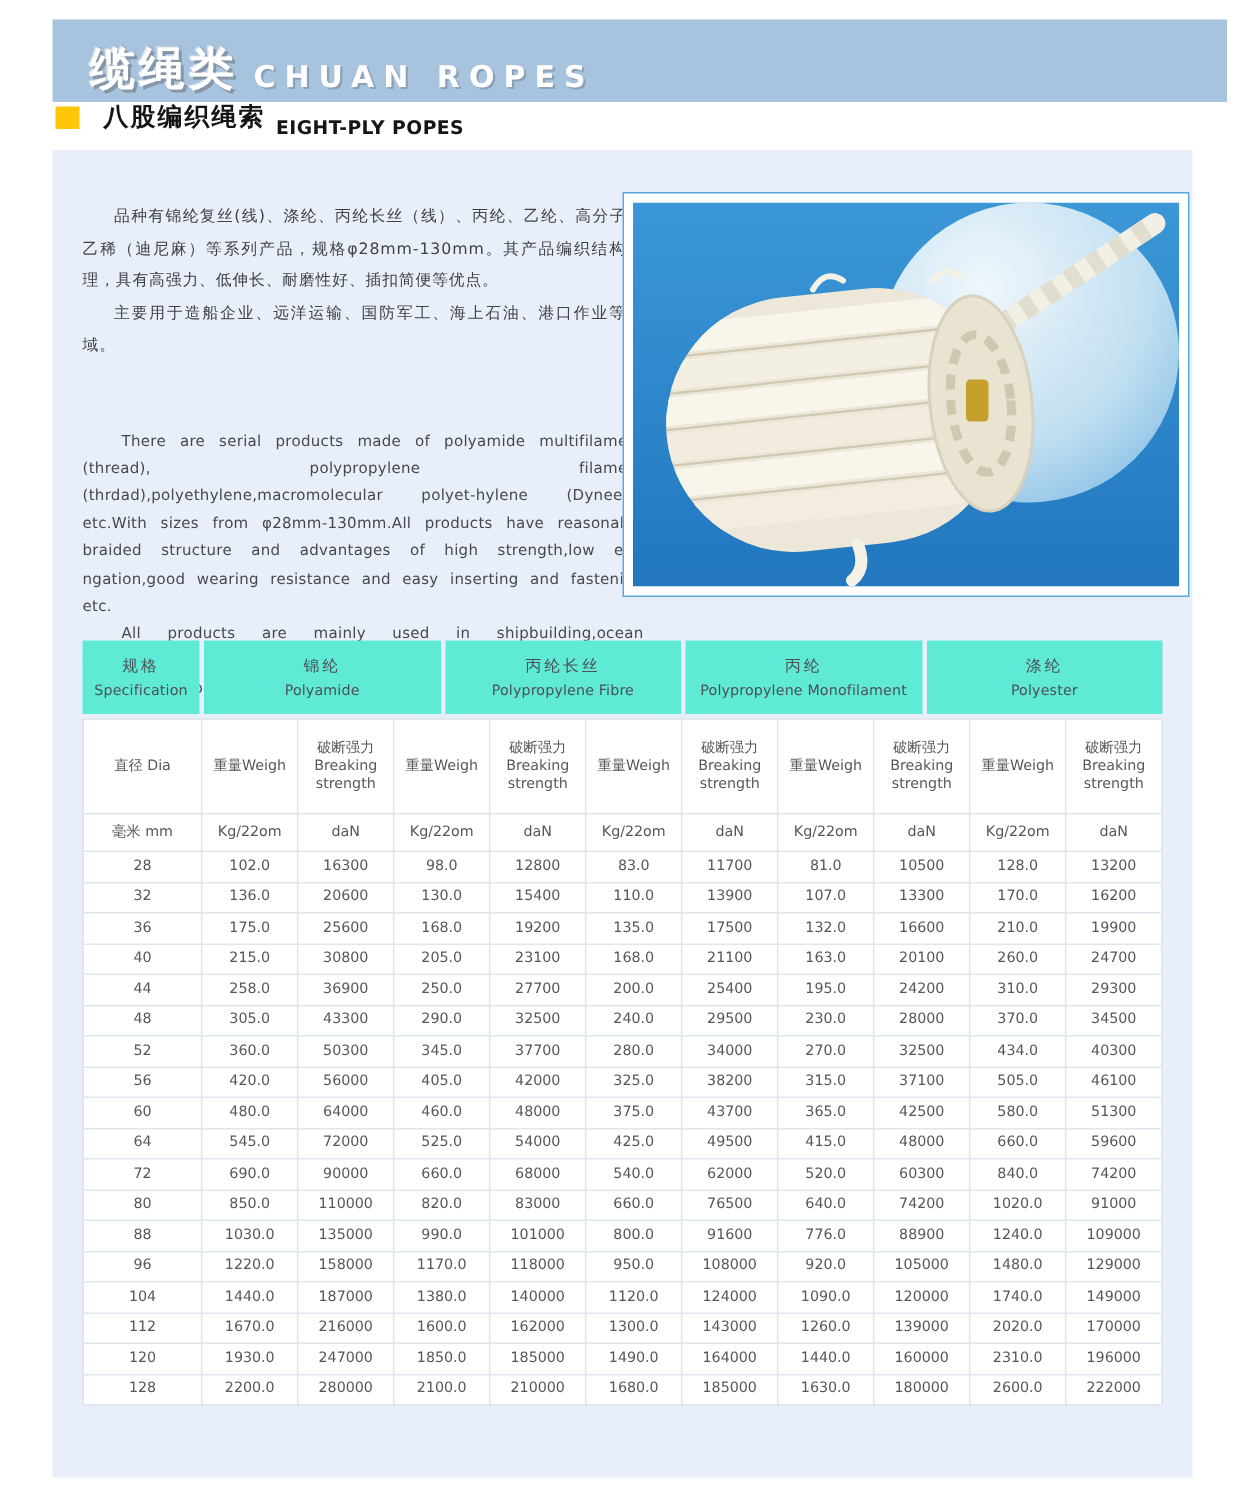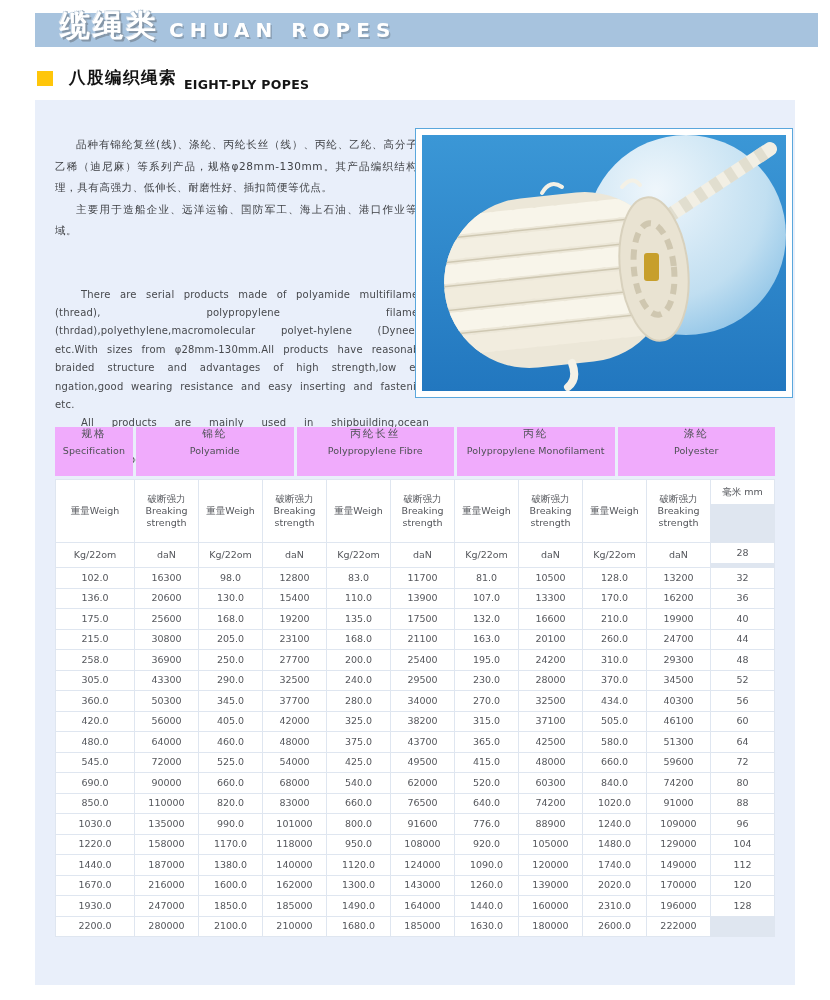--- a/index.html
+++ b/index.html
@@ -1,20 +1,20 @@
 <!DOCTYPE html>
 <html><head>
 <meta charset="utf-8">
 <style>
   html,body{margin:0;padding:0;background:#ffffff;}
   .page{position:relative;width:830px;height:1000px;background:#ffffff;overflow:hidden;
         font-family:"DejaVu Sans","Liberation Sans",sans-serif;}
 
   
-  .banner{position:absolute;left:35px;top:13px;width:783px;height:34px;background:#a7c3de;
+  .banner{position:absolute;left:35px;top:13px;width:783px;height:55px;background:#a7c3de;
           display:flex;align-items:flex-end;padding:0 0 6px 25px;box-sizing:border-box;}
   .banner-zh{font-size:30px;font-weight:bold;color:#ffffff;letter-spacing:3px;line-height:1;
              text-shadow:2px 2px 0 #8496a8,-1px -1px 0 #d8e2ec,1px -1px 0 #9fb0c0;}
   .banner-en{font-size:20px;font-weight:bold;color:#ffffff;letter-spacing:6px;margin-left:10px;
              line-height:1.1;text-shadow:1.5px 1.5px 0 #8ba1b6;}
 
   
   .section-head{position:absolute;left:37px;top:66px;height:24px;display:flex;align-items:center;}
   .bullet{width:16px;height:15px;background:#ffc60a;flex:0 0 16px;}
   .sec-zh{font-size:16.5px;font-weight:bold;color:#151515;margin-left:16px;letter-spacing:1.5px;}
@@ -33,22 +33,22 @@
   .intro p.en.first{margin-top:44px;}
 
   
   .photo{position:absolute;left:380px;top:28px;width:364px;height:256px;background:#ffffff;
          padding:6px;border:1px solid #5aa7dc;}
   .photo svg{display:block;}
 
   
   .tbl{position:absolute;left:20px;top:327px;width:720px;}
   .tbl-groups{display:flex;gap:3px;width:720px;}
-  .tg{background:#f0abfc;height:49px;display:flex;flex-direction:column;align-items:center;
-      justify-content:flex-start;flex:1;color:#4d5054;}
+  .tg{background:#5eead4;height:49px;display:flex;flex-direction:column;align-items:center;
+      justify-content:center;flex:1;color:#4d5054;}
   .tg.tg-spec{flex:0 0 78px;}
   .tg-zh{font-size:10.5px;letter-spacing:2px;}
   .tg-en{font-size:9.5px;margin-top:4px;letter-spacing:0.1px;}
   .tbl-grid{margin-top:3px;display:grid;grid-template-columns:78px repeat(10,1fr);gap:1px;
             background:#dfe6f0;border:1px solid #dfe6f0;width:720px;box-sizing:border-box;}
   .tc{background:#ffffff;display:flex;flex-direction:column;align-items:center;justify-content:center;
       color:#55575c;font-size:9.5px;text-align:center;line-height:12px;}
   .tc.sub{height:62px;}
   .tc.unit{height:24px;}
   .tc.data{height:19.5px;}
@@ -142,20 +142,23 @@
             <div class="tg-zh">丙纶</div>
             <div class="tg-en">Polypropylene Monofilament</div>
           </div>
           <div class="tg">
             <div class="tg-zh">涤纶</div>
             <div class="tg-en">Polyester</div>
           </div>
         </div>
       <div class="tbl-grid">
           <div class="tc sub">
+            <div>直径 Dia</div>
+          </div>
+          <div class="tc sub">
             <div>重量Weigh</div>
           </div>
           <div class="tc sub">
             <div>破断强力</div>
             <div>Breaking</div>
             <div>strength</div>
           </div>
           <div class="tc sub">
             <div>重量Weigh</div>
           </div>

